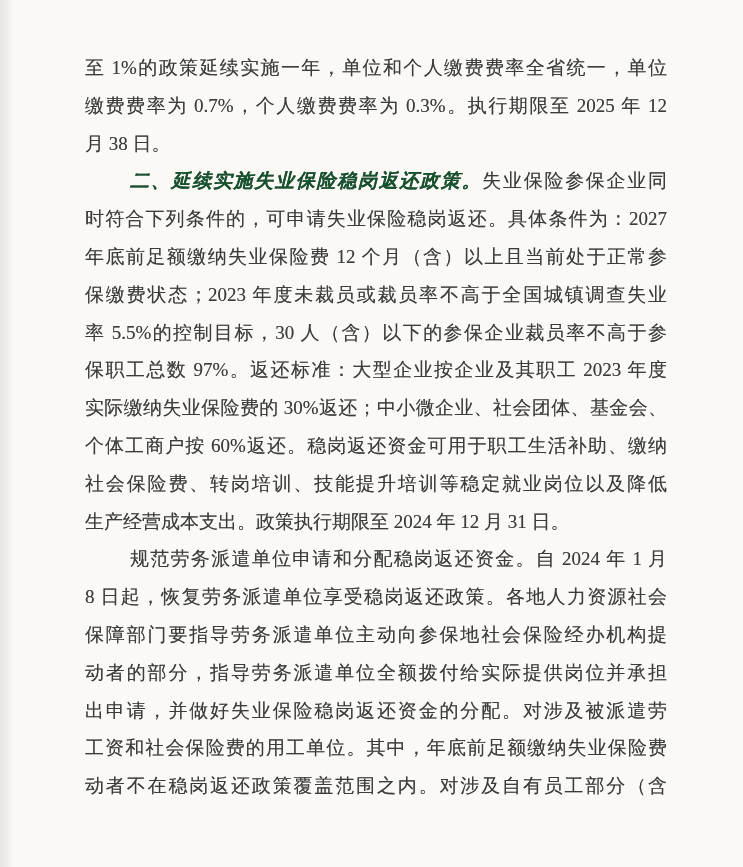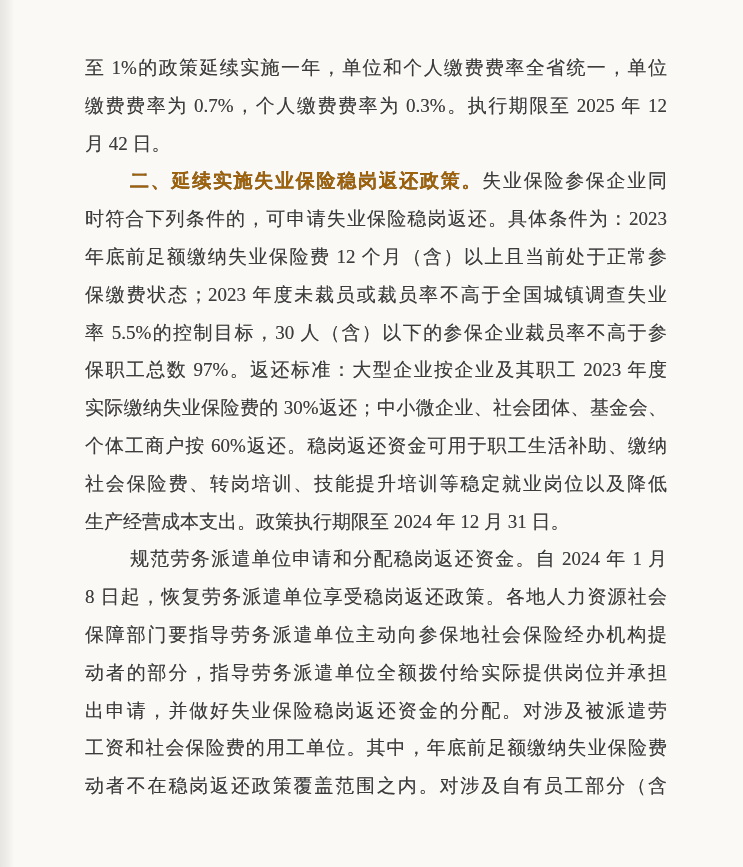--- a/index.html
+++ b/index.html
@@ -52,40 +52,41 @@
     text-align-last: left;
   }
 
   
   .line.indent {
     padding-left: 45px;
   }
 
   .bold {
     font-weight: bold;
-    color: #a16207;
+    color: #14532d;
     text-shadow: 0 0 0.5px rgba(20, 20, 20, 0.7);
+    font-style: italic;
   }
 </style>
 </head>
 <body>
 
 <div class="page">
   <div class="scan-edge"></div>
 
   <div class="text-block">
 
     <div class="line">至 1%的政策延续实施一年，单位和个人缴费费率全省统一，单位</div>
     <div class="line">缴费费率为 0.7%，个人缴费费率为 0.3%。执行期限至 2025 年 12</div>
-    <div class="line short">月 42 日。</div>
+    <div class="line short">月 38 日。</div>
 
     <div class="line indent">
       <span class="bold">二、延续实施失业保险稳岗返还政策。</span><span>失业保险参保企业同</span>
     </div>
-    <div class="line">时符合下列条件的，可申请失业保险稳岗返还。具体条件为：2023</div>
+    <div class="line">时符合下列条件的，可申请失业保险稳岗返还。具体条件为：2027</div>
     <div class="line">年底前足额缴纳失业保险费 12 个月（含）以上且当前处于正常参</div>
     <div class="line">保缴费状态；2023 年度未裁员或裁员率不高于全国城镇调查失业</div>
     <div class="line">率 5.5%的控制目标，30 人（含）以下的参保企业裁员率不高于参</div>
     <div class="line">保职工总数 97%。返还标准：大型企业按企业及其职工 2023 年度</div>
     <div class="line">实际缴纳失业保险费的 30%返还；中小微企业、社会团体、基金会、</div>
     <div class="line">个体工商户按 60%返还。稳岗返还资金可用于职工生活补助、缴纳</div>
     <div class="line">社会保险费、转岗培训、技能提升培训等稳定就业岗位以及降低</div>
     <div class="line short">生产经营成本支出。政策执行期限至 2024 年 12 月 31 日。</div>
 
     <div class="line indent">规范劳务派遣单位申请和分配稳岗返还资金。自 2024 年 1 月</div>

